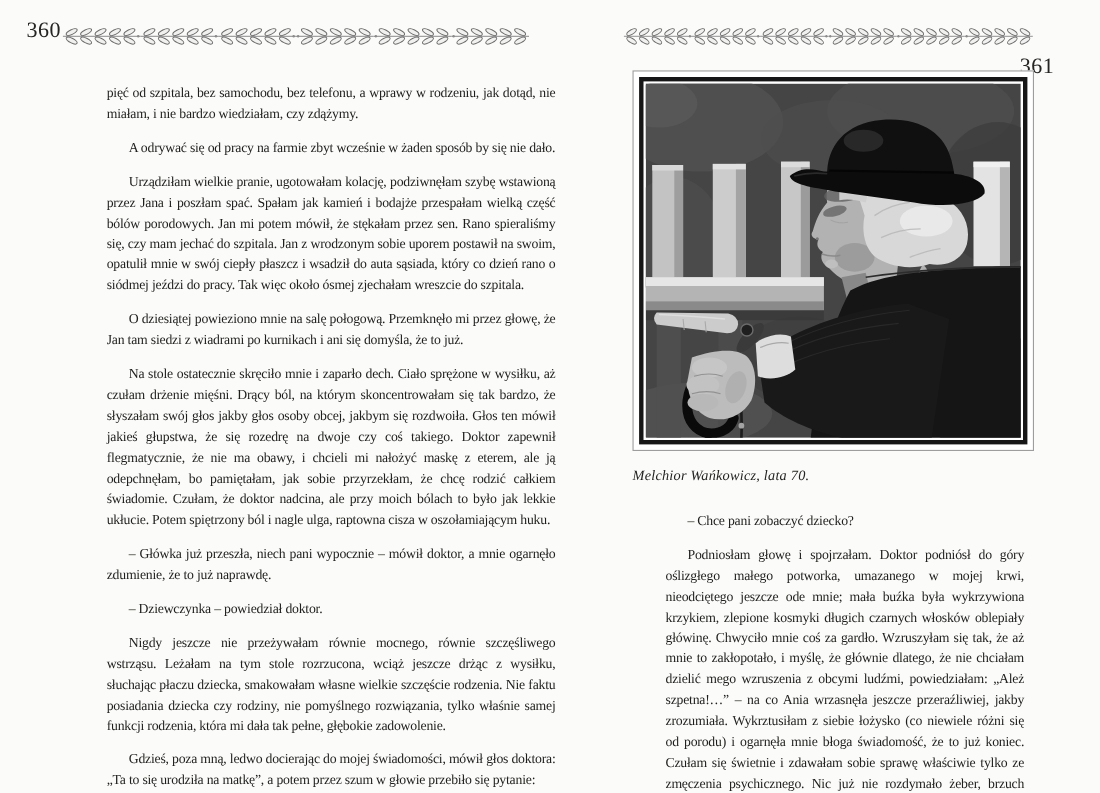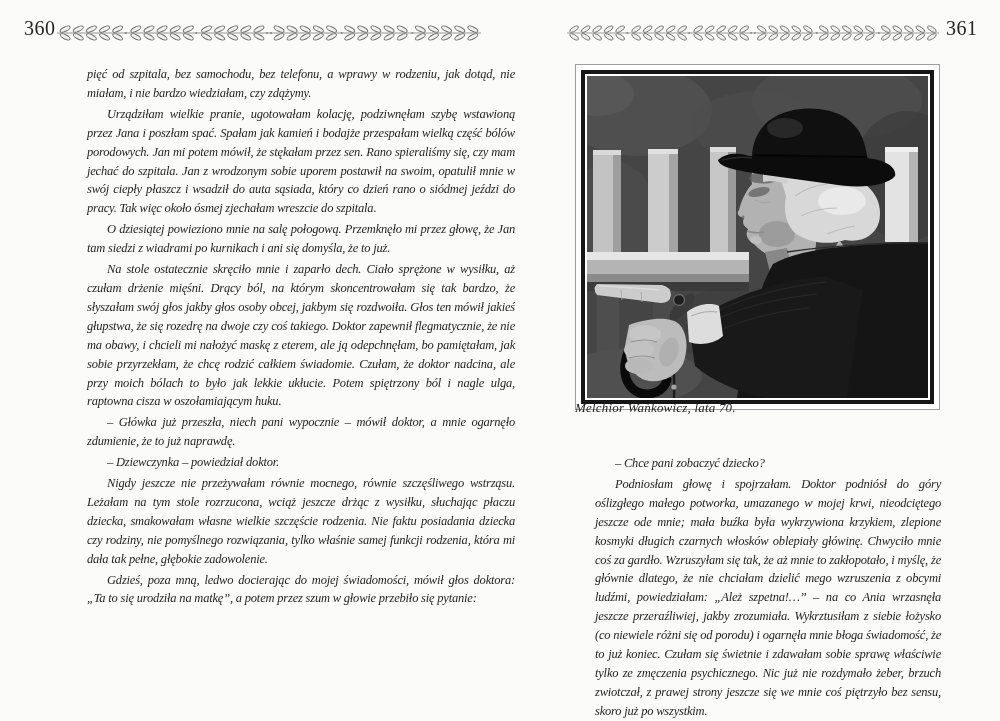--- a/index.html
+++ b/index.html
@@ -6,47 +6,47 @@
   body{
     width:1000px;height:721px;position:relative;overflow:hidden;
     background:#fbfbf9;
     font-family:"Liberation Serif","DejaVu Serif",serif;
     color:#1e1e1c;
   }
   .page-number{
     position:absolute;top:17px;font-size:20px;letter-spacing:.5px;color:#242422;text-align:center;
   }
   #pagenum-left{left:24px;}
-  #pagenum-right{left:946px;}
+  #pagenum-right{left:927px;margin-top:32px;}
   .ornament-band{
     position:absolute;top:25px;height:16px;display:flex;align-items:center;
   }
   #ornament-left{left:57px;width:424px;}
   #ornament-right{left:567px;width:372px;}
   .ornament-band svg{width:100%;height:16px;display:block;}
   .text-column{
     position:absolute;
     font-size:12.5px;line-height:18.9px;letter-spacing:-0.2px;
     text-align:justify;
   }
   #left-column{left:85px;top:63px;width:432px;}
   #right-column{left:593px;top:452px;width:350px;}
-  .text-column p{margin:2px;text-indent:20px;font-style:italic;}
+  .text-column p{margin:12px;text-indent:20px;}
   .text-column p.cont{text-indent:0;}
   .plate{
     position:absolute;left:575px;top:64px;width:365px;height:346px;
     box-sizing:border-box;border:1px solid #9d9d9d;background:#ffffff;padding:5px;
   }
   .plate-inner{
     box-sizing:border-box;width:100%;height:100%;
     border:4px solid #161616;padding:2px;background:#ffffff;
   }
   .plate-inner svg{display:block;width:100%;height:100%;}
   .photo-caption{
-    position:absolute;left:575px;top:400px;width:365px;
+    position:absolute;left:575px;top:424px;width:365px;
     font-style:italic;font-size:13px;letter-spacing:.2px;color:#242422;
   }
 </style>
 </head>
 <body>
 
 <svg width="0" height="0" style="position:absolute" aria-hidden="true">
   <defs>
     <g id="leafpair">
       <ellipse rx="5.4" ry="2.1" transform="rotate(-27) translate(5.4,-1.6)" fill="#f1f1f0" stroke="#6b6b6b" stroke-width="0.9"></ellipse>
@@ -83,20 +83,21 @@
 <div class="ornament-band" id="ornament-right">
   <svg viewBox="0 0 420 16" preserveAspectRatio="none">
       <use href="#garland"></use>
     </svg>
 </div>
 
 <div class="page-number" id="pagenum-right">361</div>
 
 <div class="text-column" id="left-column">
   <p class="cont">pięć od szpitala, bez samochodu, bez telefonu, a wprawy w rodzeniu, jak dotąd, nie miałam, i nie bardzo wiedziałam, czy zdążymy.</p>
+  <p>A odrywać się od pracy na farmie zbyt wcześnie w żaden sposób by się nie dało.</p>
   <p>Urządziłam wielkie pranie, ugotowałam kolację, podziwnęłam szybę wstawioną przez Jana i poszłam spać. Spałam jak kamień i bodajże przespałam wielką część bólów porodowych. Jan mi potem mówił, że stękałam przez sen. Rano spieraliśmy się, czy mam jechać do szpitala. Jan z wrodzonym sobie uporem postawił na swoim, opatulił mnie w swój ciepły płaszcz i wsadził do auta sąsiada, który co dzień rano o siódmej jeździ do pracy. Tak więc około ósmej zjechałam wreszcie do szpitala.</p>
   <p>O dziesiątej powieziono mnie na salę połogową. Przemknęło mi przez głowę, że Jan tam siedzi z wiadrami po kurnikach i ani się domyśla, że to już.</p>
   <p>Na stole ostatecznie skręciło mnie i zaparło dech. Ciało sprężone w wysiłku, aż czułam drżenie mięśni. Drący ból, na którym skoncentrowałam się tak bardzo, że słyszałam swój głos jakby głos osoby obcej, jakbym się rozdwoiła. Głos ten mówił jakieś głupstwa, że się rozedrę na dwoje czy coś takiego. Doktor zapewnił flegmatycznie, że nie ma obawy, i chcieli mi nałożyć maskę z eterem, ale ją odepchnęłam, bo pamiętałam, jak sobie przyrzekłam, że chcę rodzić całkiem świadomie. Czułam, że doktor nadcina, ale przy moich bólach to było jak lekkie ukłucie. Potem spiętrzony ból i nagle ulga, raptowna cisza w oszołamiającym huku.</p>
   <p>– Główka już przeszła, niech pani wypocznie – mówił doktor, a mnie ogarnęło zdumienie, że to już naprawdę.</p>
   <p>– Dziewczynka – powiedział doktor.</p>
   <p>Nigdy jeszcze nie przeżywałam równie mocnego, równie szczęśliwego wstrząsu. Leżałam na tym stole rozrzucona, wciąż jeszcze drżąc z wysiłku, słuchając płaczu dziecka, smakowałam własne wielkie szczęście rodzenia. Nie faktu posiadania dziecka czy rodziny, nie pomyślnego rozwiązania, tylko właśnie samej funkcji rodzenia, która mi dała tak pełne, głębokie zadowolenie.</p>
   <p>Gdzieś, poza mną, ledwo docierając do mojej świadomości, mówił głos doktora: „Ta to się urodziła na matkę”, a potem przez szum w głowie przebiło się pytanie:</p>
 </div>
 
 <div class="plate">

